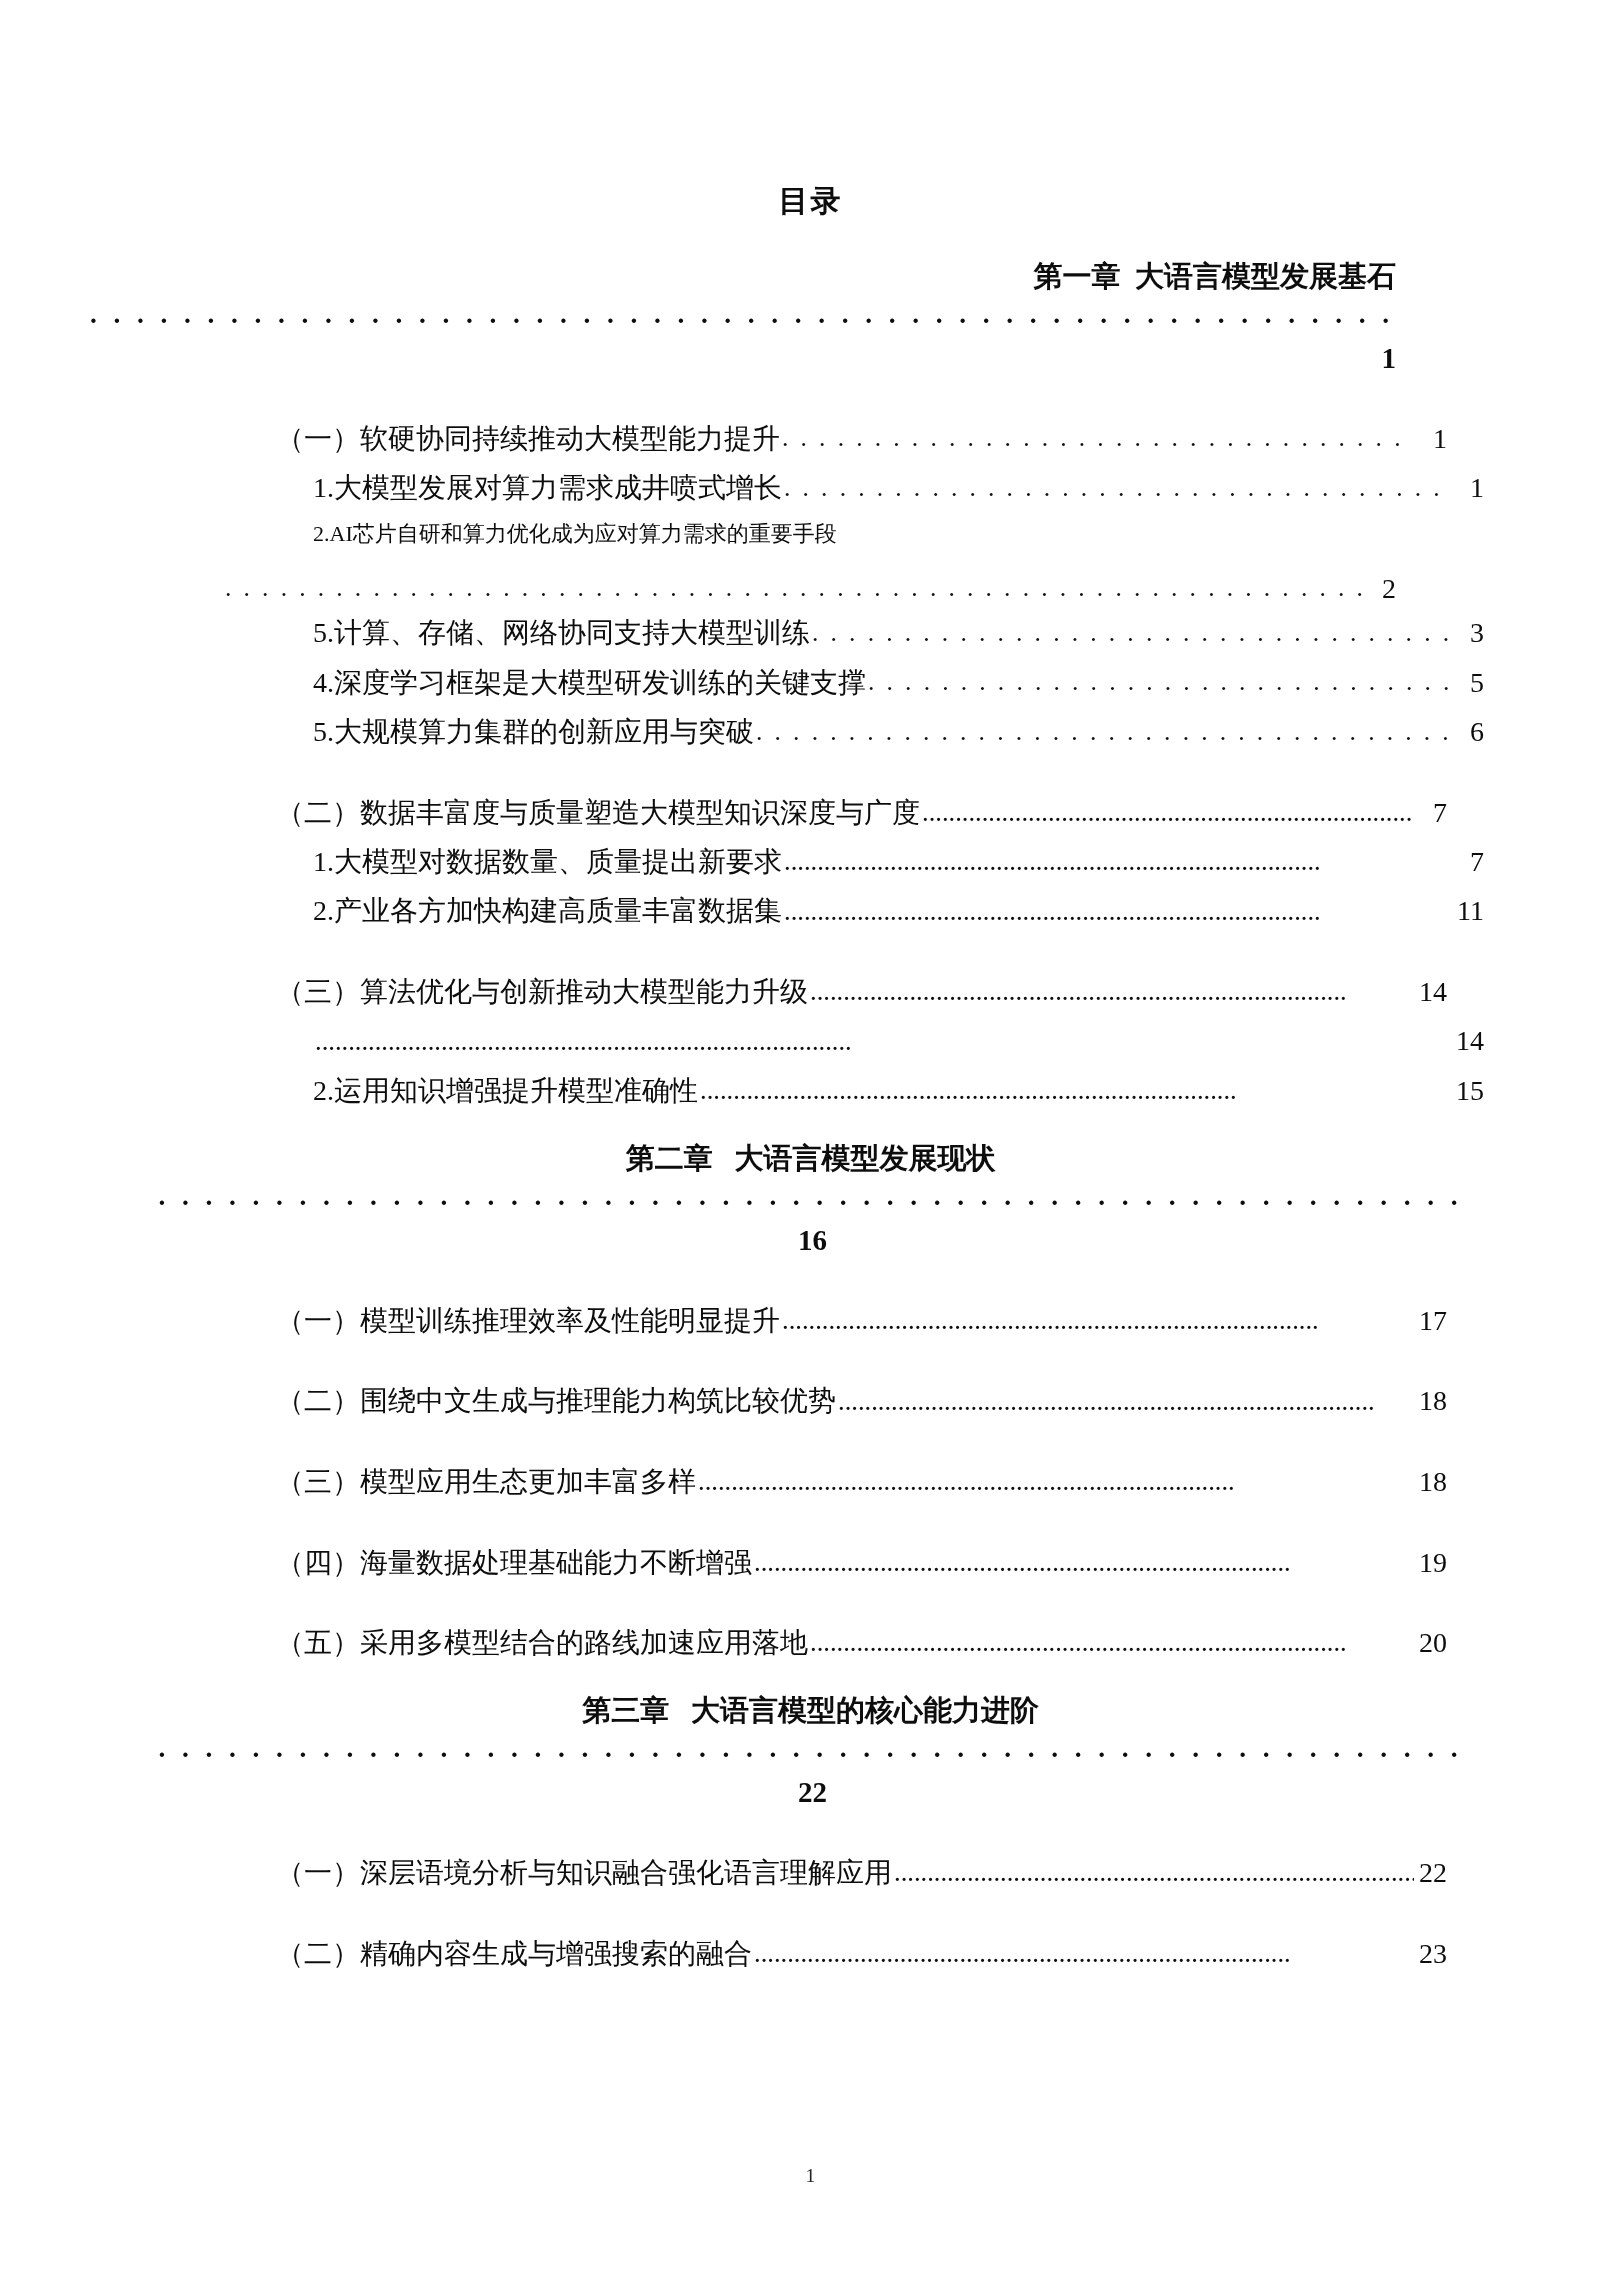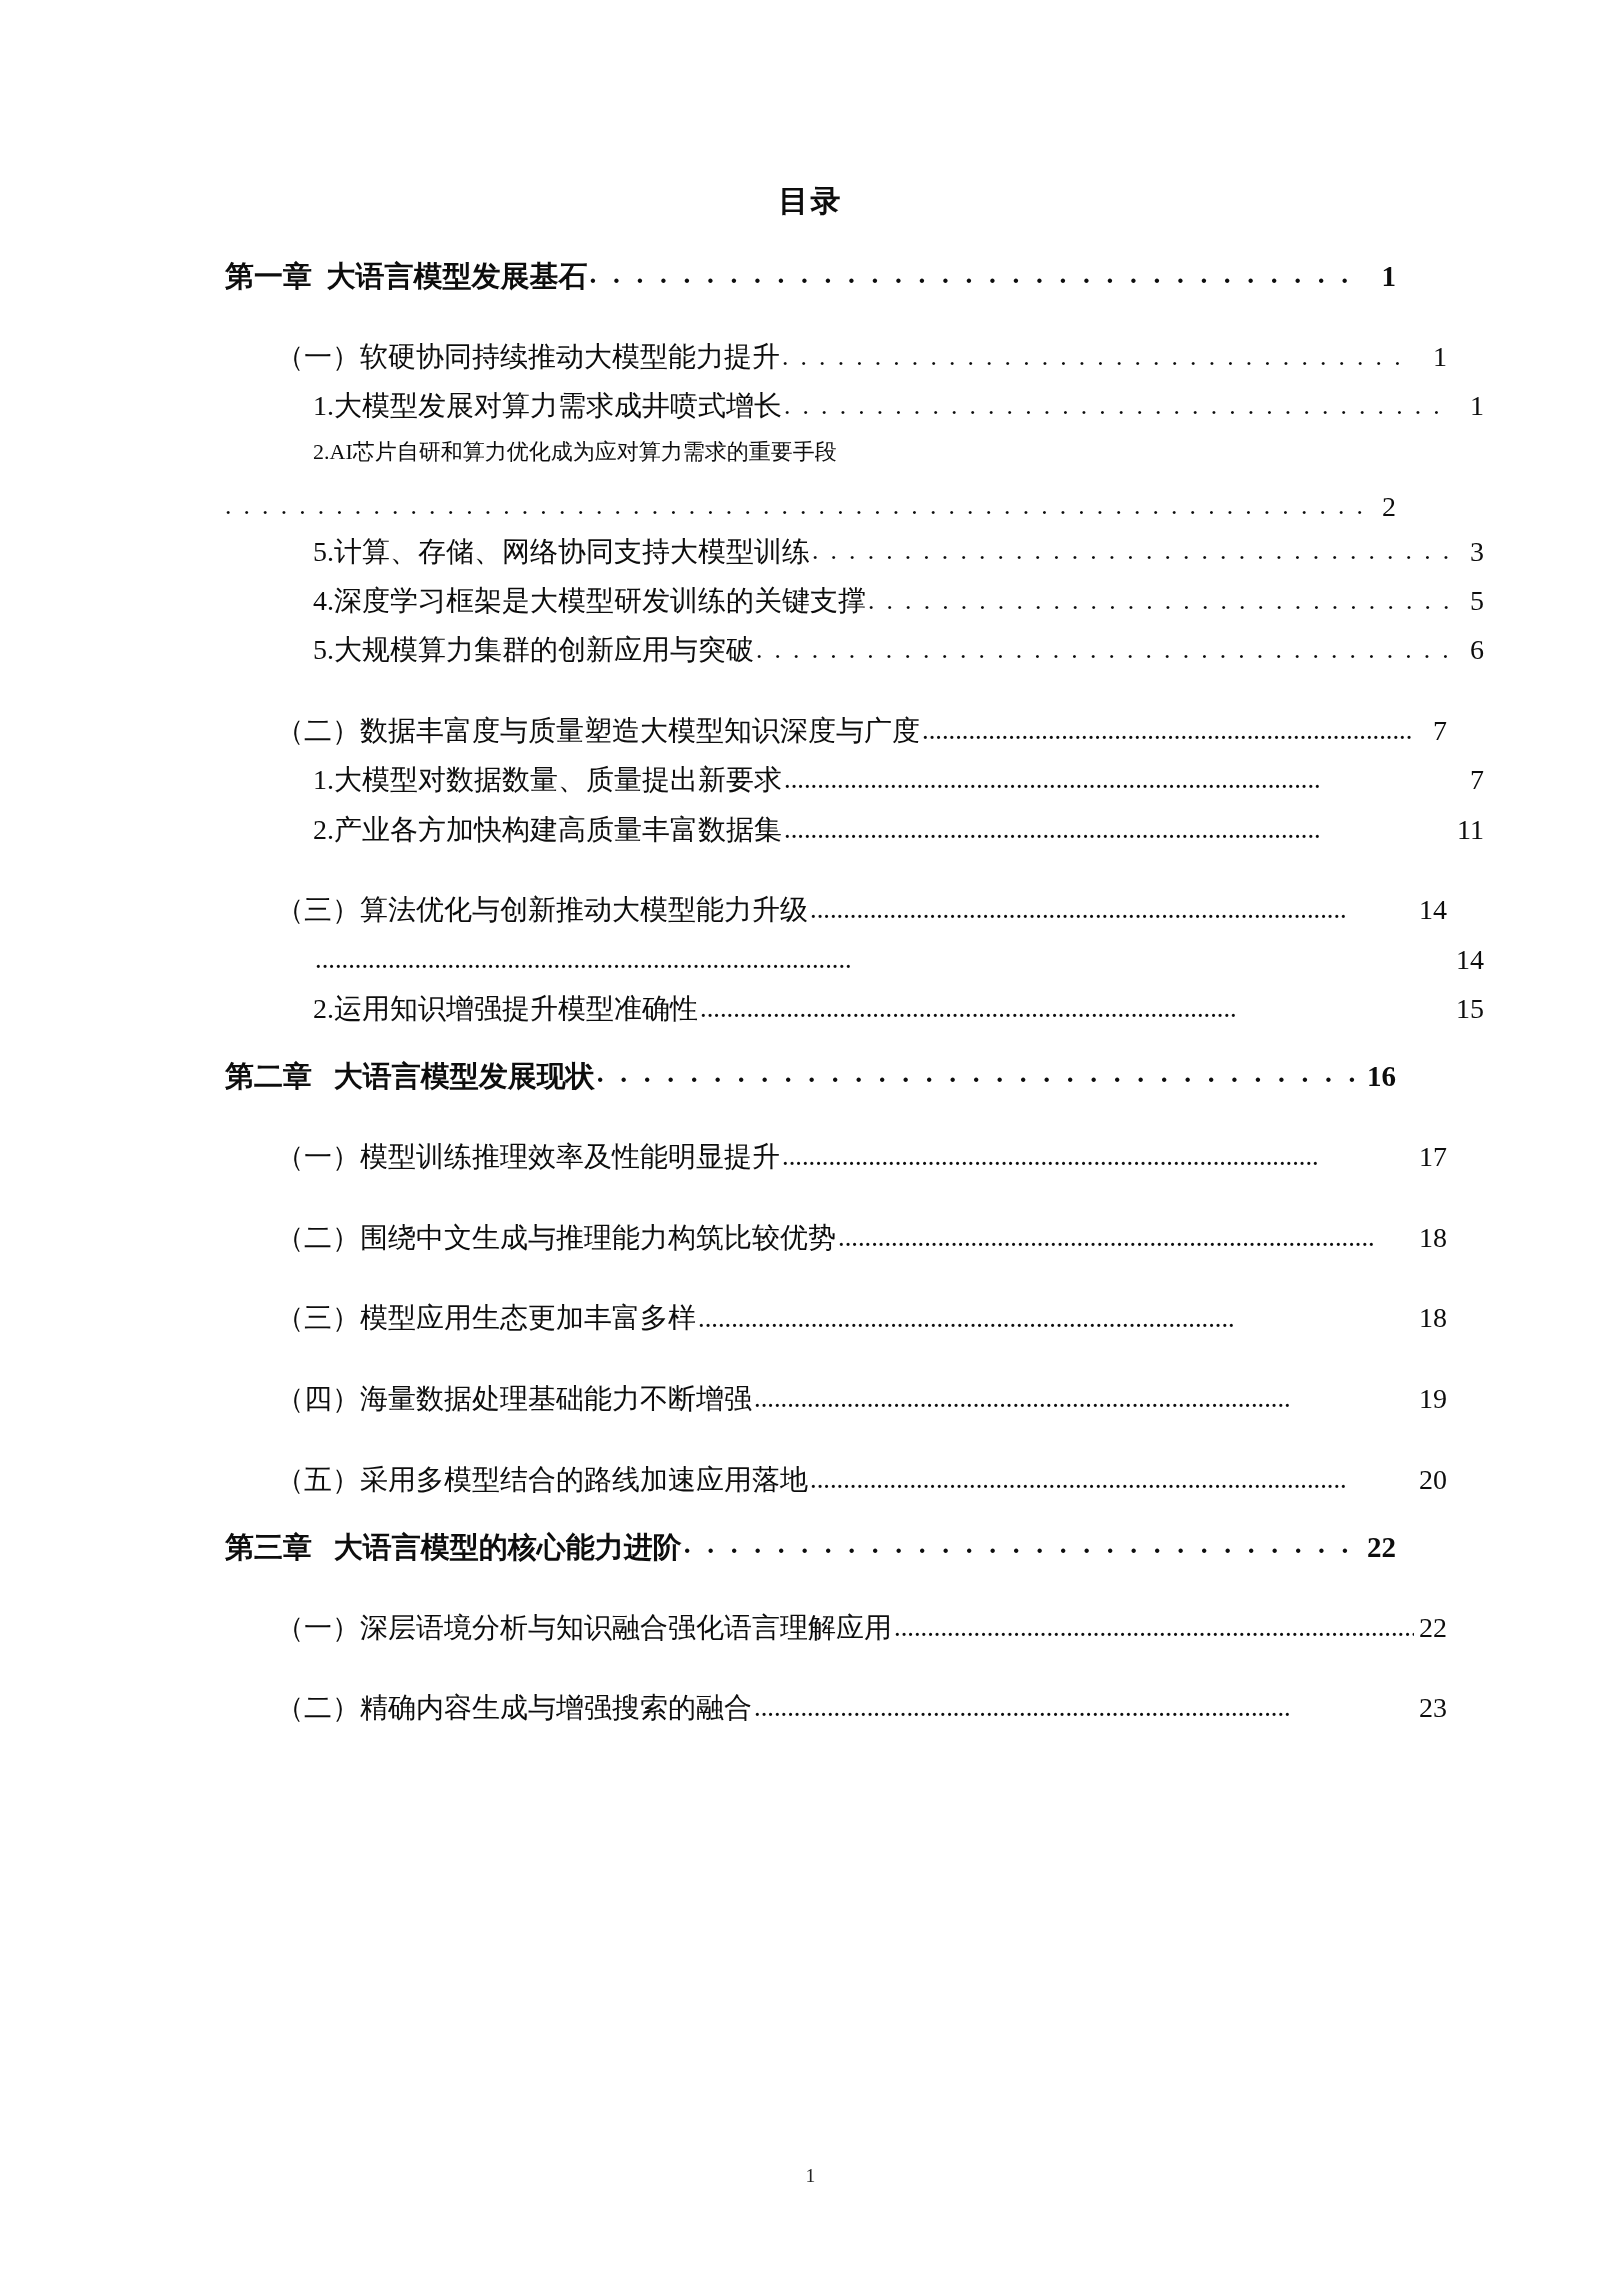--- a/index.html
+++ b/index.html
@@ -58,20 +58,21 @@
     text-align: right;
     white-space: pre;
   }
 
   
   .lvl1 {
     font-size: 29px;
     font-weight: bold;
     margin-top: 3.9px;
     margin-bottom: 11.8px;
+    flex-direction: column;
   }
   .lvl1 .leader {
     letter-spacing: 4.9px;
     font-weight: bold;
     font-size: 27.4px;
   }
   .lvl1 .page-no {
     font-weight: bold;
     min-width: 33px;
   }

